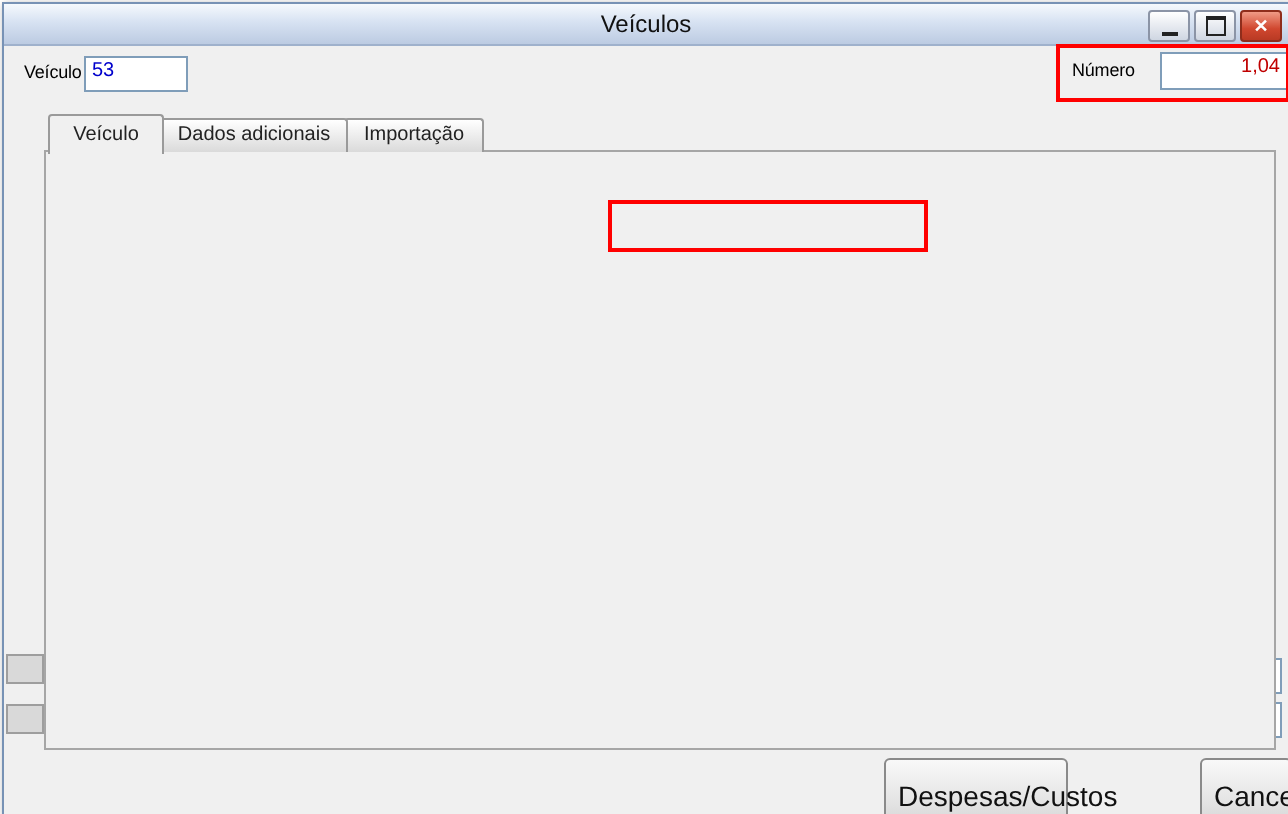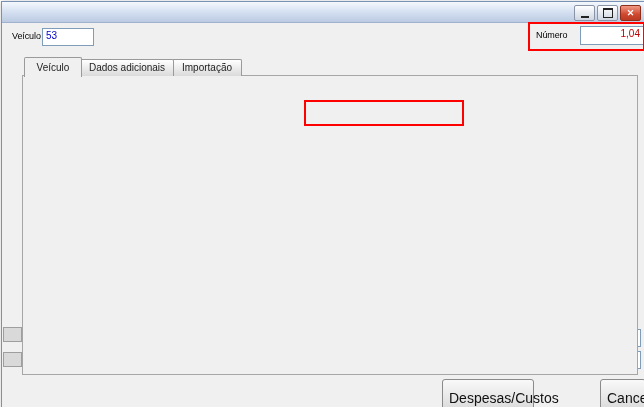--- a/index.html
+++ b/index.html
@@ -49,20 +49,21 @@
   .edge-chip{position:absolute;width:17px;height:13px;background:#d9d9d9;border:1px solid #9e9e9e;}
   svg{display:block;}
 </style>
 </head>
 <body>
 
 <div id="stage">
 <div id="window">
 
   <div class="titlebar">
+    <span class="title">Veículos</span>
     <span class="winbtns">
       <span class="wbtn">
             <i class="minglyph"></i>
           </span>
       <span class="wbtn">
             <i class="maxglyph"></i>
           </span>
       <span class="wbtn close">
             <span>✕</span>
           </span>

